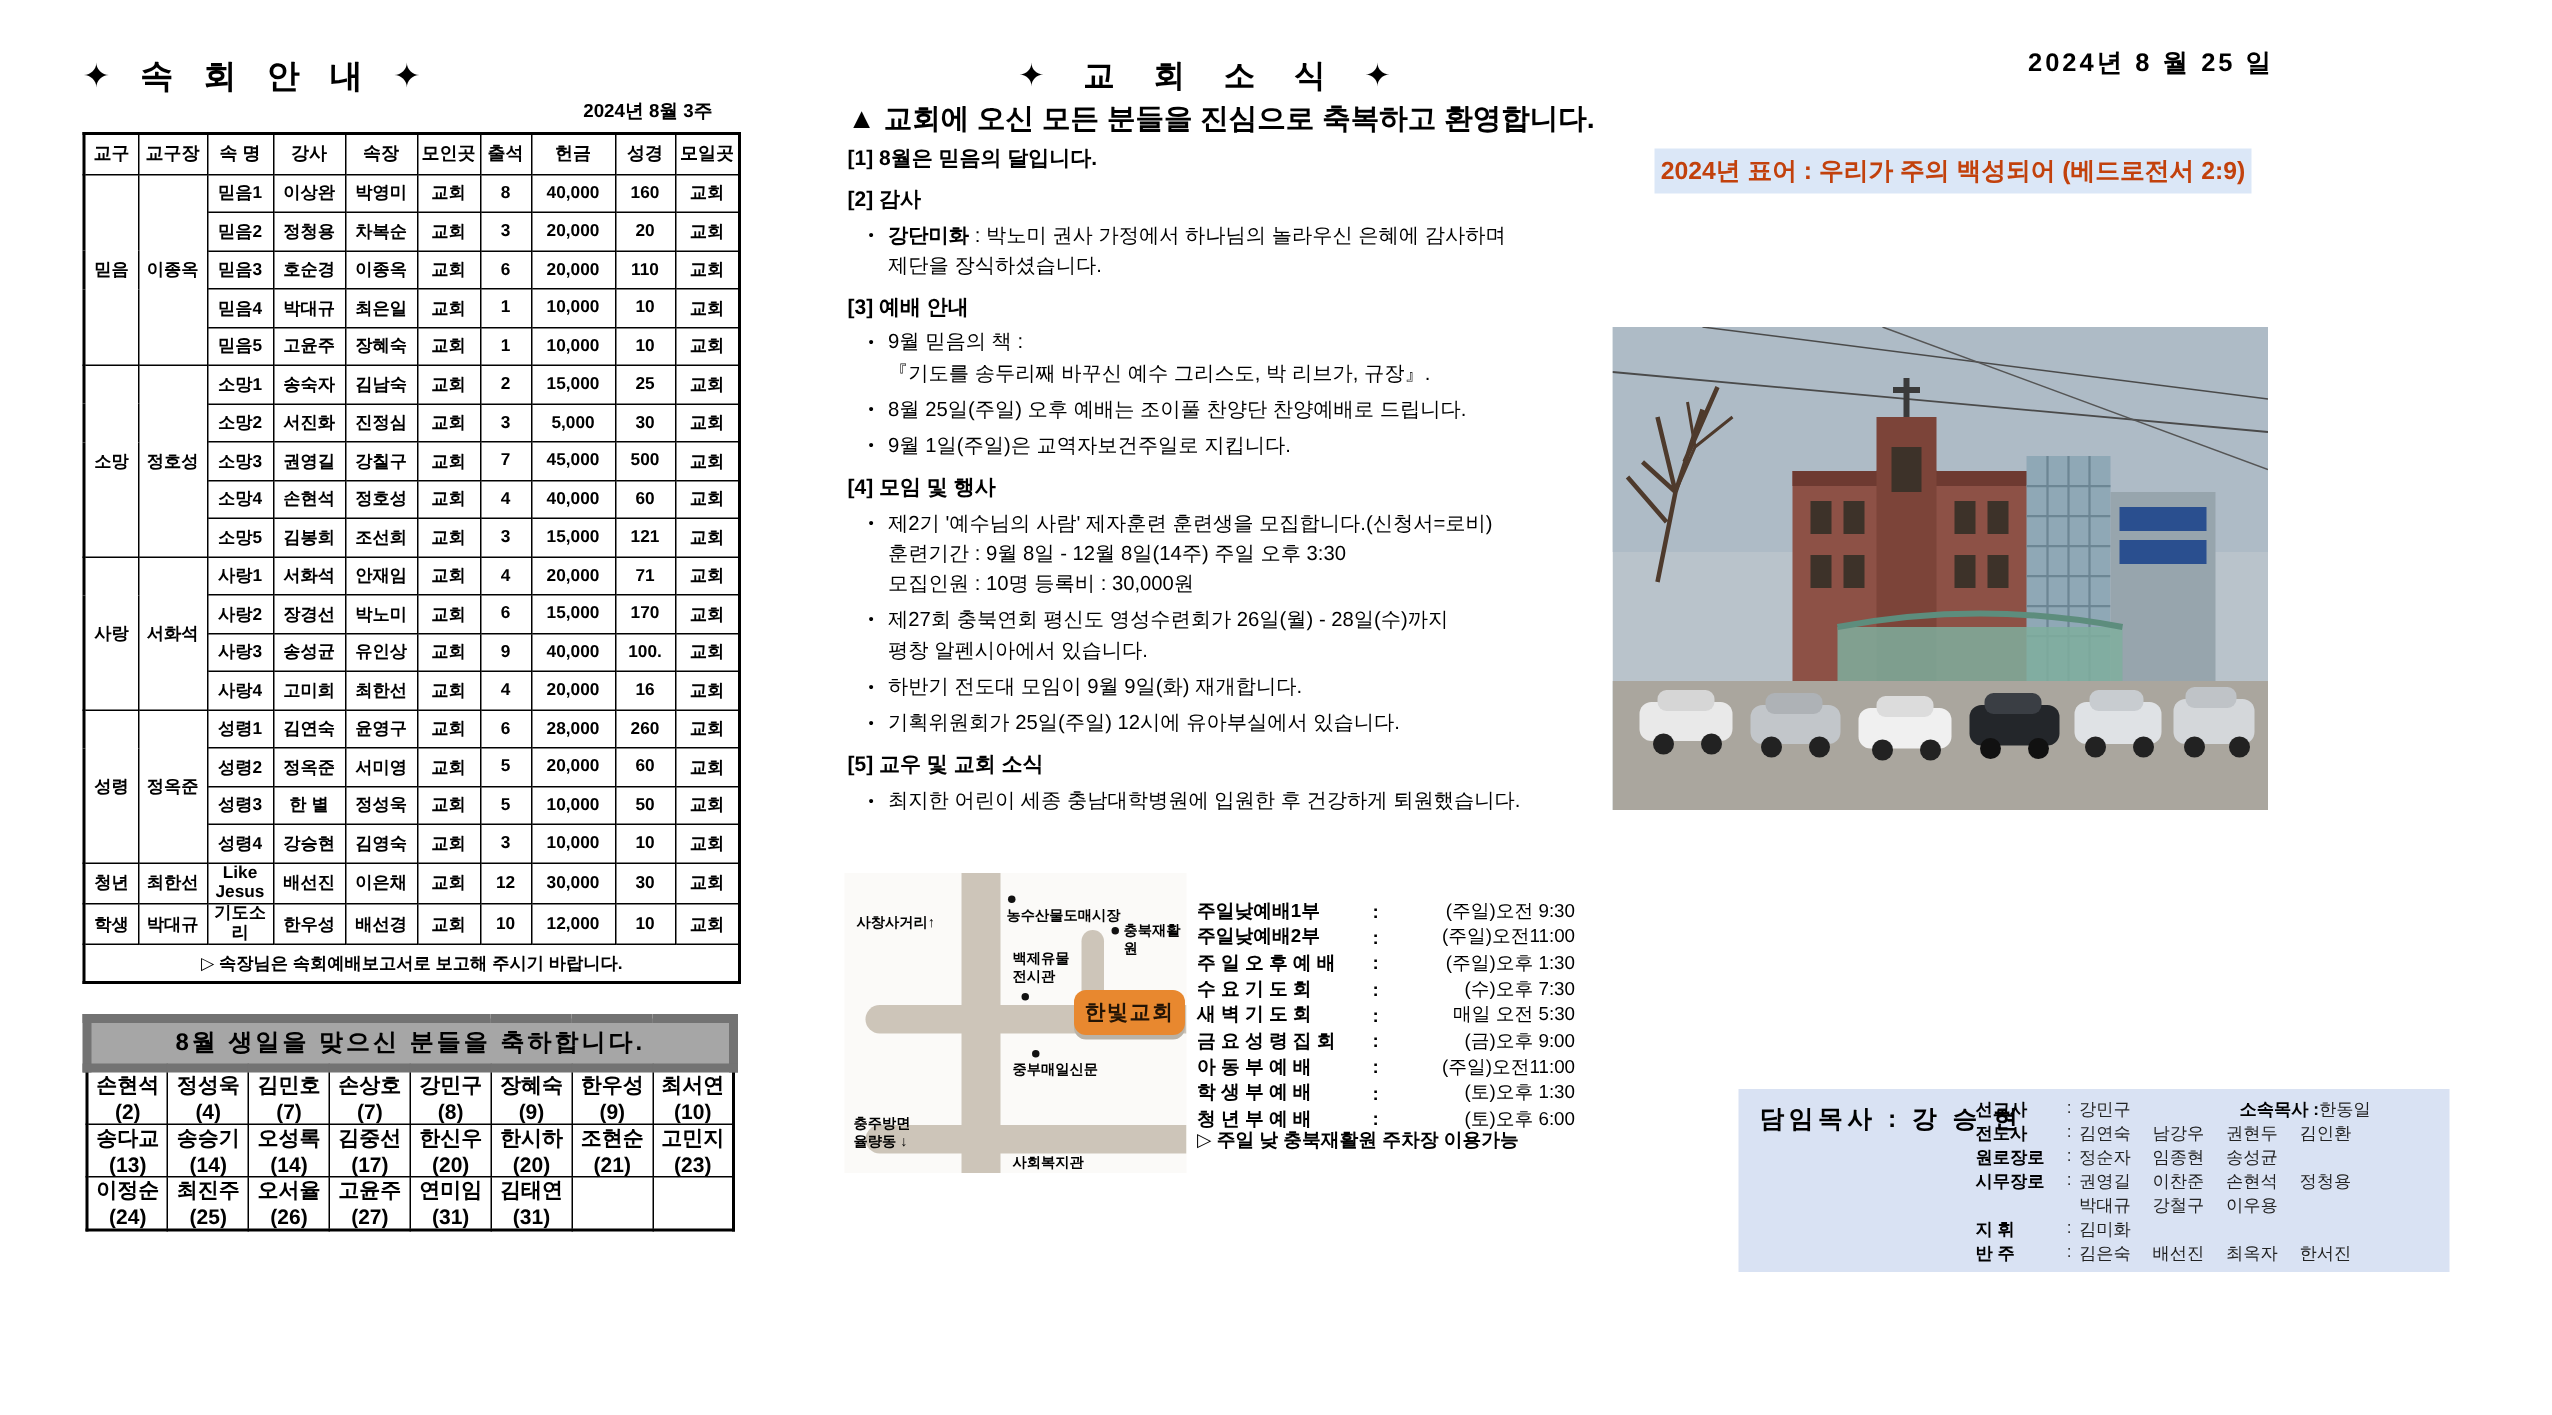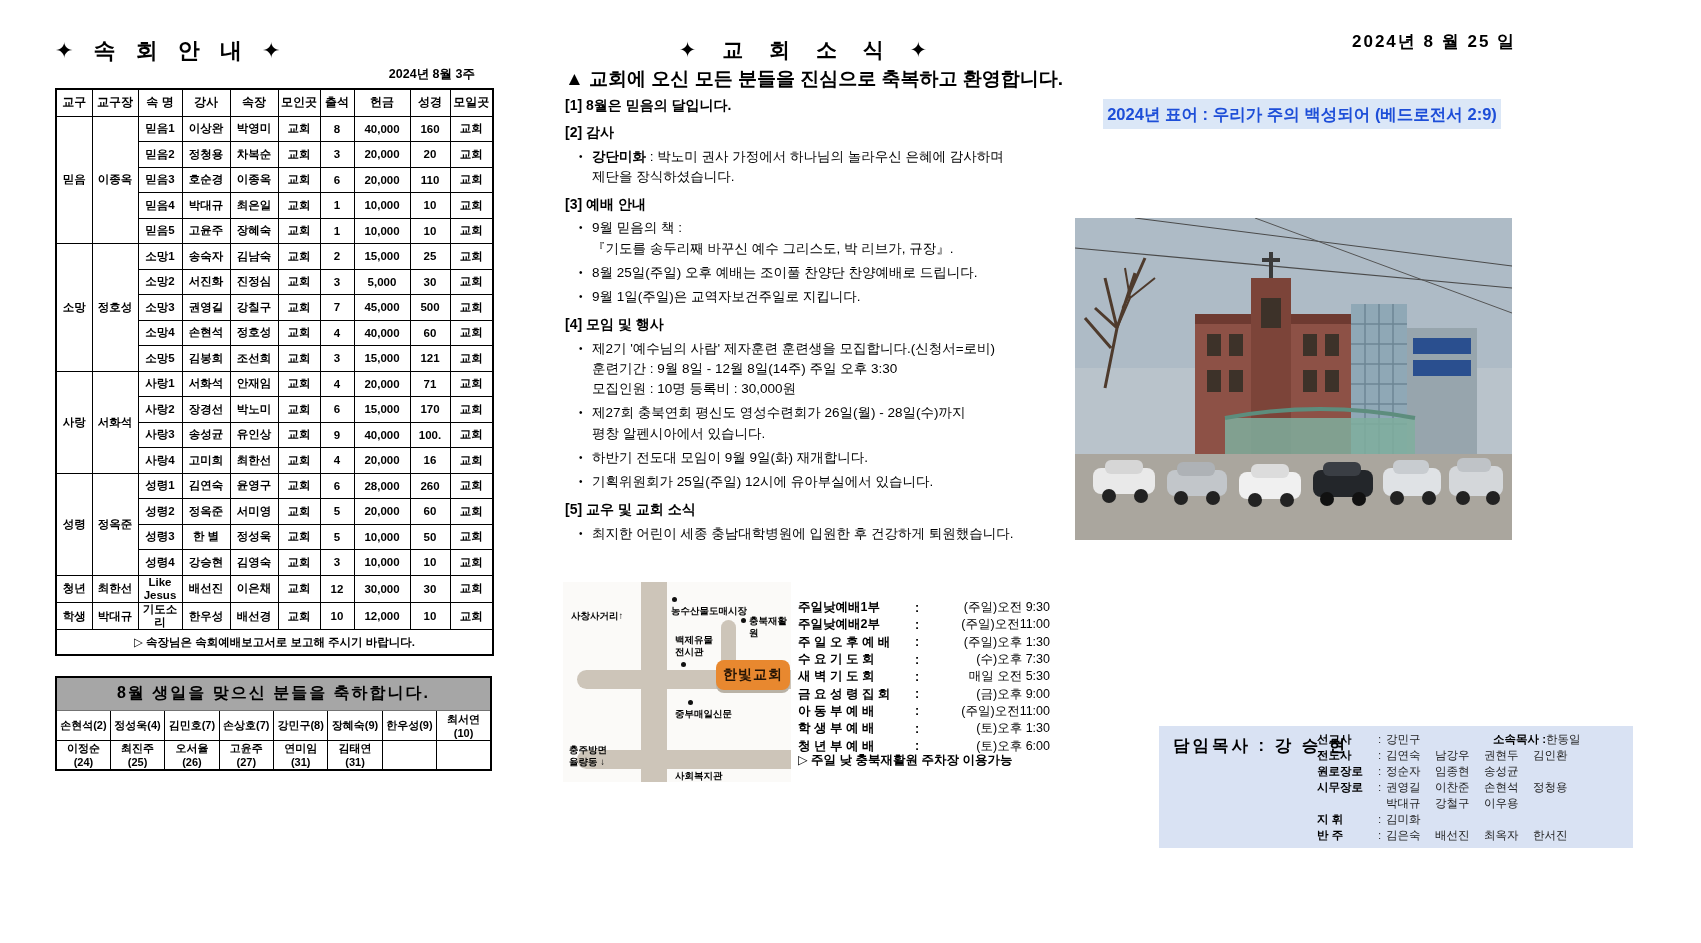--- a/index.html
+++ b/index.html
@@ -11,22 +11,22 @@
   .left-title { left:55px; top:36px; width:437px; text-align:left; font-size:22px; font-weight:bold; letter-spacing:7px; }
   .week-label { left:55px; top:66px; width:420px; text-align:right; font-size:12.5px; font-weight:bold; }
   table.sokhoe { left:55px; top:88px; width:437px; border-collapse:collapse; table-layout:fixed; border:2px solid #000;padding-left:44px; }
   table.sokhoe th, table.sokhoe td { border:1px solid #000; text-align:center; vertical-align:middle;
     font-size:11.5px; font-weight:bold; height:25.5px; padding:0 1px; overflow:hidden; }
   table.sokhoe th { height:27px; font-size:12px; }
   td.cell-small { font-size:8.5px; line-height:1.15; white-space:normal; word-break:break-word; }
   td.note-cell { height:29px; font-size:12px; }
 
   table.birthday { left:55px; top:676px; width:437px; border-collapse:collapse; table-layout:fixed; border:2.5px solid #000; }
-  table.birthday th { background:#a6a6a6; border:1px solid #737373; font-size:16px; font-weight:bold; height:33px; letter-spacing:2px; }
-  table.birthday td { border:1px solid #000; text-align:center; font-size:11px; font-weight:bold; height:30px; padding:0 1px; overflow:hidden; }
+  table.birthday th { background:#a6a6a6; border:6px solid #737373; font-size:16px; font-weight:bold; height:33px; letter-spacing:2px; }
+  table.birthday td { border:1px solid #000; text-align:center; font-size:14px; font-weight:bold; height:30px; padding:0 1px; overflow:hidden; }
 
   
   .mid-title { left:563px; top:36px; width:490px; text-align:center; font-size:21px; font-weight:bold; letter-spacing:10px; }
   .welcome { left:565px; top:66px; width:500px; font-size:19px; font-weight:bold; }
   .news { left:565px; top:88px; width:495px; }
   .sec-head { font-size:14px; font-weight:bold; margin-top:7px; line-height:1.45; }
   .sec-item-first { font-size:13.5px; margin-left:14px; margin-top:4px; line-height:1.5; }
   .sec-item-cont { font-size:13.5px; margin-left:27px; line-height:1.5; }
   .bullet { display:inline-block; width:13px; font-size:10px; vertical-align:1px; }
 
@@ -43,21 +43,21 @@
   .times { left:798px; top:584px; width:252px;margin-top:15px; }
   .time-row { display:flex; height:17.3px; align-items:center; }
   .time-label { width:117px; font-size:12.5px; font-weight:bold; white-space:pre; }
   .time-colon { width:12px; font-size:12.5px; font-weight:bold; }
   .time-val { flex:1; font-size:12.5px; text-align:right; white-space:pre; }
   .parking-note { left:798px; top:752px; width:260px; font-size:12.5px; font-weight:bold; }
 
   
   .rdate { left:1352px; top:30px; font-size:17px; font-weight:bold; letter-spacing:2px; }
   .slogan { left:1103px; top:99px; width:398px; height:30px; line-height:30px; text-align:center;
-    background:#dbe7f7; color:#1d4ed8; font-size:16.5px; font-weight:bold; }
+    background:#dbe7f7; color:#c2410c; font-size:16.5px; font-weight:bold; }
   .photo { left:1075px; top:218px; width:437px; height:322px; }
   .staff-panel { left:1159px; top:726px; width:474px; height:122px; background:#d9e2f3; }
   .senior { position:absolute; left:14px; top:9px; font-size:16.5px; font-weight:bold; letter-spacing:3px; }
   .staff-rows { position:absolute; left:158px; top:5px; }
   .staff-row { display:flex; height:16px; align-items:center; }
   .staff-label { width:56px; font-size:11.5px; font-weight:bold; white-space:pre; }
   .staff-colon { width:13px; font-size:11.5px; text-align:center; color:#333; }
   .staff-name { width:49px; font-size:11.5px; color:#222; }
   .staff-label2 { width:62px; font-size:11.5px; font-weight:bold;text-align:right; }
 </style>
@@ -324,20 +324,30 @@
   <tbody>
       <tr>
         <td>손현석(2)</td>
         <td>정성욱(4)</td>
         <td>김민호(7)</td>
         <td>손상호(7)</td>
         <td>강민구(8)</td>
         <td>장혜숙(9)</td>
         <td>한우성(9)</td>
         <td>최서연(10)</td>
+      </tr>
+      <tr>
+        <td>송다교(13)</td>
+        <td>송승기(14)</td>
+        <td>오성록(14)</td>
+        <td>김중선(17)</td>
+        <td>한신우(20)</td>
+        <td>한시하(20)</td>
+        <td>조현순(21)</td>
+        <td>고민지(23)</td>
       </tr>
       <tr>
         <td>이정순(24)</td>
         <td>최진주(25)</td>
         <td>오서율(26)</td>
         <td>고윤주(27)</td>
         <td>연미임(31)</td>
         <td>김태연(31)</td>
         <td></td>
         <td></td>

